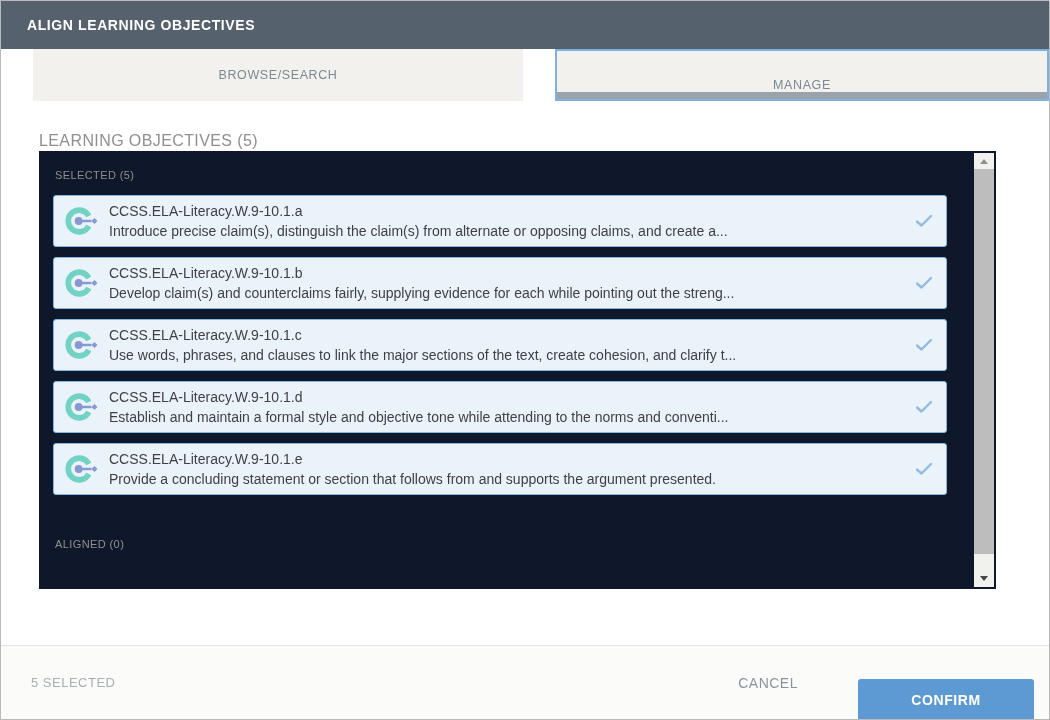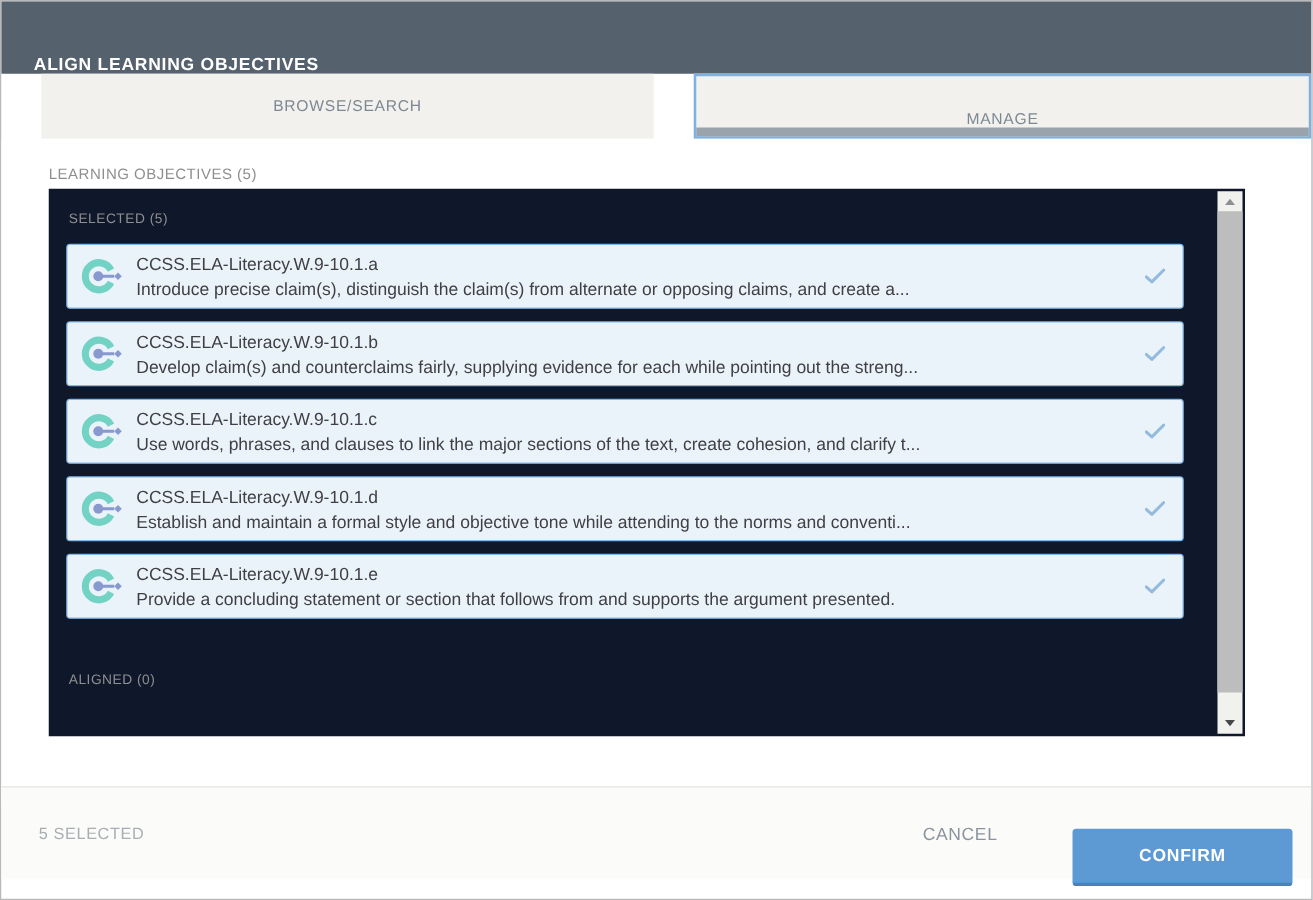--- a/index.html
+++ b/index.html
@@ -1,36 +1,36 @@
 <!DOCTYPE html>
 <html style="--header-bg: #55616d; --tab-bg: #f2f1ed; --tab-text: #7c8893; --accent-blue: #7db1e2; --active-strip: #9aa3ab; --item-bg: #eaf2fa; --item-border: #85b7e6; --icon-teal: #72d2c4; --icon-dot: #8799cf; --check-blue: #94bade; --confirm-bg: #5d9ad3; --confirm-edge: #4b82b7;"><head>
 <meta charset="utf-8">
 <style>
   html,body { margin:0; padding:0; background:#fff; font-family:"Liberation Sans", sans-serif; }
   .dialog { position:relative; width:1050px; height:720px; box-sizing:border-box;
             border:1px solid #b9b9b9; background:#ffffff; overflow:hidden; }
 
   
-  .hdr { height:58px; background:var(--header-bg,#55616d); display:flex; align-items:flex-end;
+  .hdr { height:48px; background:var(--header-bg,#55616d); display:flex; align-items:center;
          padding-left:26px; box-sizing:border-box; }
   .hdr-title { color:#ffffff; font-weight:bold; font-size:14px; letter-spacing:0.6px; }
 
   
   .tabs { display:flex; height:52px; }
   .tab { flex:1; background:var(--tab-bg,#f2f1ed); display:flex; align-items:center;
          justify-content:center; color:var(--tab-text,#7c8893); font-size:12.5px;
          letter-spacing:0.6px; box-sizing:border-box; cursor:pointer;margin-left:32px; }
   .tab.active { border:2px solid var(--accent-blue,#7db1e2); position:relative;
                 padding-bottom:7px;align-items:flex-end; }
   .tab.active::after { content:""; position:absolute; left:0; right:0; bottom:0; height:7px;
                 background:var(--active-strip,#9aa3ab); }
 
   
   .content { position:absolute; top:110px; left:0; right:0; bottom:74px; background:#fff; }
-  .obj-label { margin:21px 0 0 38px; font-size:12px; color:#8f8f8f; letter-spacing:0.4px; }
+  .obj-label { margin:21px 0 0 38px; font-size:16px; color:#8f8f8f; letter-spacing:0.4px; }
   .panel { position:absolute; top:40px; left:38px; right:53px; bottom:56px;
            background:#0f172a; }
   .group-label { padding:18px 0 0 16px; font-size:11px; color:#8f8f8f; letter-spacing:0.4px; }
   .aligned-label { padding-top:33px; }
   .list { padding:14px 49px 0 14px; }
   .item { height:52px; box-sizing:border-box; background:var(--item-bg,#eaf2fa);
           border:1px solid var(--item-border,#85b7e6); border-radius:3px; display:flex;
           align-items:center; margin-bottom:10px; padding:0 14px 0 10px; cursor:pointer; }
   .std { width:34px; height:34px; flex:none; }
   .item-text { flex:1; margin-left:11px; overflow:hidden; }
@@ -44,21 +44,21 @@
                      align-items:center; justify-content:center; cursor:pointer; }
   .sb-up { top:0; } .sb-down { bottom:1px; }
   .tri-up { width:0; height:0; border-left:4.5px solid transparent;
             border-right:4.5px solid transparent; border-bottom:5.5px solid #8f8f8f; }
   .tri-down { width:0; height:0; border-left:4.5px solid transparent;
             border-right:4.5px solid transparent; border-top:5.5px solid #474747; }
   .sb-thumb { position:absolute; top:16px; bottom:33px; left:0; right:0; background:#bdbdbd;
               cursor:grab; }
 
   
-  .footer { position:absolute; bottom:16px; left:0; right:0; height:74px; background:#fbfbf9;
+  .footer { position:absolute; bottom:0; left:0; right:0; height:74px; background:#fbfbf9;
             border-top:1px solid #e4e4e1; display:flex; align-items:center;
             box-sizing:border-box; padding:0 15px 0 30px; }
   .sel-count { color:#a9aeb4; font-size:13px; letter-spacing:0.5px; flex:1; }
   .cancel { background:none; border:none; color:#8b949e; font-size:14px;
             letter-spacing:0.5px; margin-right:54px; cursor:pointer;
             font-family:"Liberation Sans", sans-serif; }
   .confirm { width:176px; height:46px; background:var(--confirm-bg,#5d9ad3); border:none;
              border-bottom:3px solid var(--confirm-edge,#4b82b7); border-radius:3px;
              color:#fff; font-weight:bold; font-size:14px; letter-spacing:0.6px;
              cursor:pointer; font-family:"Liberation Sans", sans-serif;margin-top:38px; }

